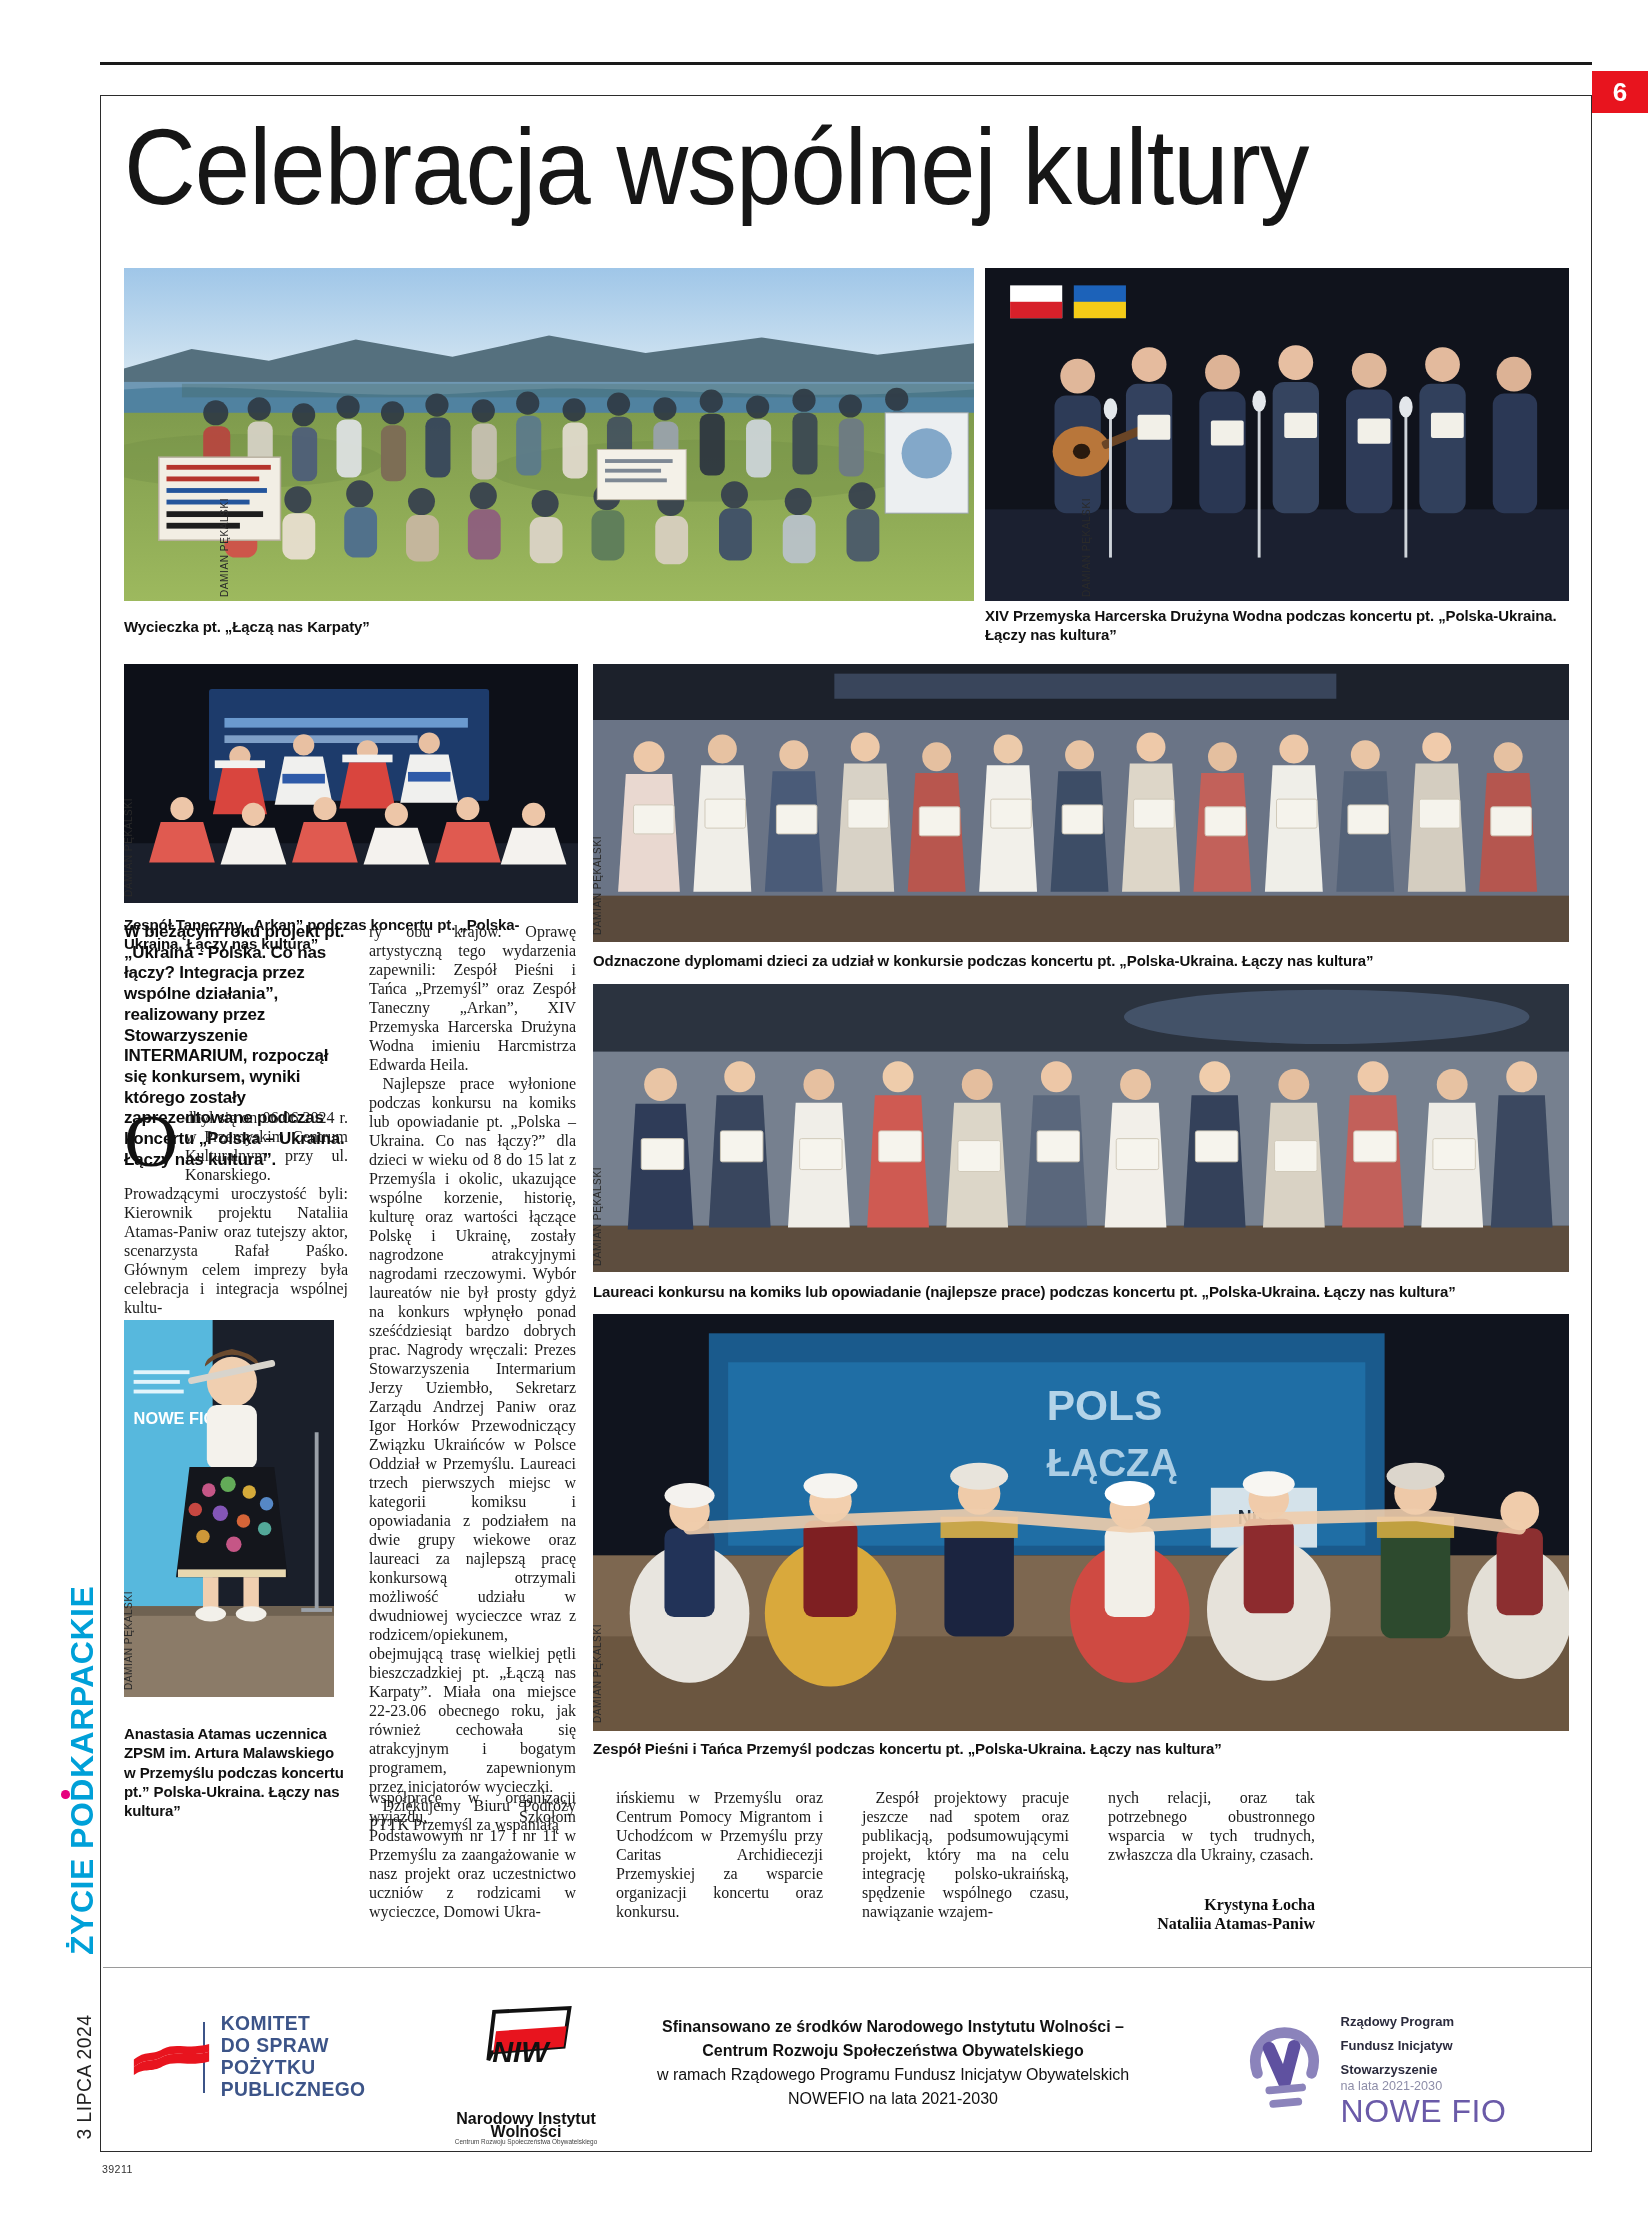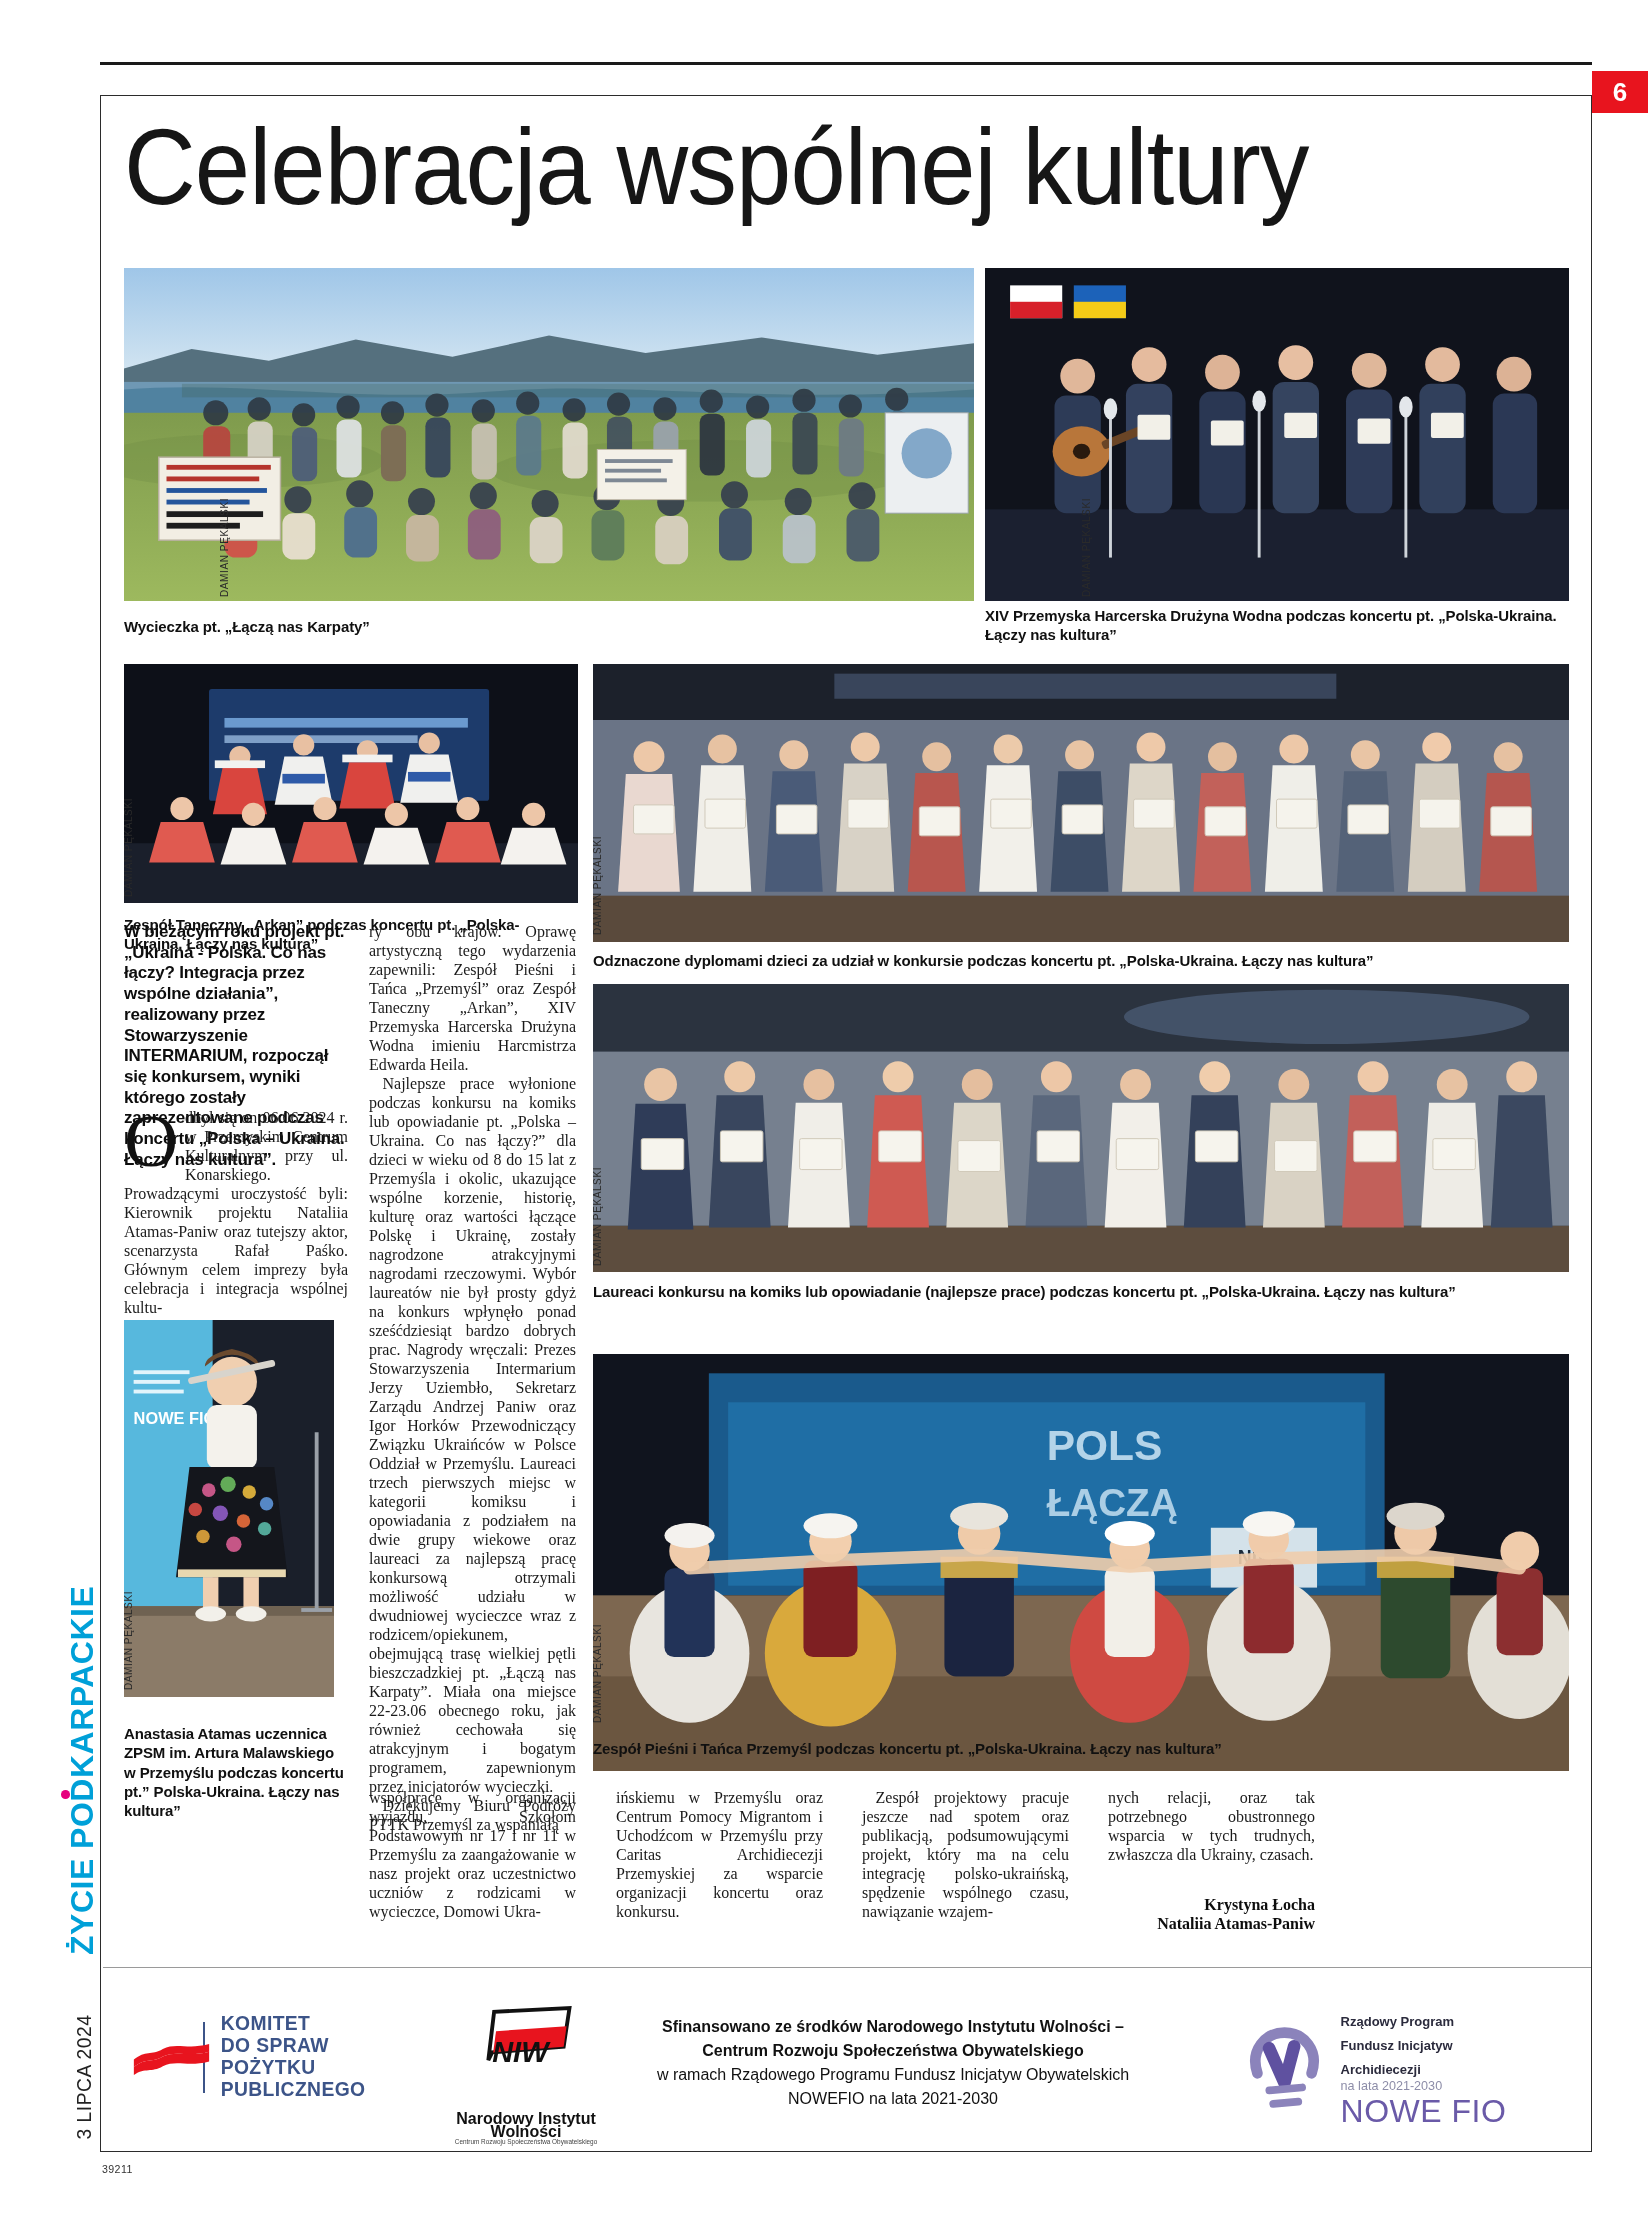--- a/index.html
+++ b/index.html
@@ -683,21 +683,21 @@
           <rect x="706" y="162" width="44" height="32" rx="2"></rect>
             <rect x="788" y="152" width="44" height="32" rx="2"></rect>
           <rect x="870" y="160" width="44" height="32" rx="2"></rect>
         </g>
       </svg>
     </div>
     <div class="credit" style="left:502px; top:1159px;">DAMIAN PĘKALSKI</div>
 
     <div class="caption" style="left:492px; top:1186px; width:976px;">Laureaci konkursu na komiks lub opowiadanie (najlepsze prace) podczas koncertu pt. „Polska-Ukraina. Łączy nas kultura”</div>
 
-    <div class="photo" style="left:492px; top:1218px; width:976px; height:417px;margin-top:40px;">
+    <div class="photo" style="left:492px; top:1218px; width:976px; height:417px;">
       <svg width="976" height="417" viewBox="0 0 1011 432" preserveAspectRatio="none">
         <rect x="0" y="0" width="1011" height="432" fill="#10141e"></rect>
         <rect x="120" y="20" width="700" height="230" fill="#1a5a8c"></rect>
         <rect x="140" y="50" width="660" height="190" fill="#2275ae" opacity="0.75"></rect>
         <text x="470" y="110" fill="#cfe6f5" font-family="Liberation Sans, sans-serif" font-size="44" font-weight="bold" opacity="0.85">POLS</text>
         <text x="470" y="168" fill="#cfe6f5" font-family="Liberation Sans, sans-serif" font-size="40" font-weight="bold" opacity="0.8">ŁĄCZĄ</text>
         <rect x="640" y="180" width="110" height="62" fill="#e8eef2" opacity="0.9"></rect>
         <text x="668" y="218" fill="#1a2a3a" font-family="Liberation Sans, sans-serif" font-size="20" font-weight="bold">NIW</text>
         <rect x="0" y="330" width="1011" height="102" fill="#6b5640"></rect>
         <rect x="0" y="250" width="1011" height="84" fill="#7d6750"></rect>
@@ -876,21 +876,21 @@
           <svg width="89" height="89" viewBox="0 0 92 92">
             <path d="M18,52 C10,28 26,10 46,10 C66,10 82,28 74,52" fill="none" stroke="#8b83bb" stroke-width="11" stroke-linecap="round"></path>
             <path d="M30,26 L46,62 L56,24" fill="none" stroke="#5f51a0" stroke-width="13" stroke-linecap="round" stroke-linejoin="round"></path>
             <rect x="26" y="66" width="42" height="8" rx="4" fill="#8b83bb" transform="rotate(-5 26 66)"></rect>
             <rect x="30" y="80" width="34" height="8" rx="4" fill="#8b83bb" transform="rotate(-5 30 80)"></rect>
           </svg>
         </div>
         <div class="fio-lines">
           <div class="fio-l1">Rządowy Program</div>
           <div class="fio-l1">Fundusz Inicjatyw</div>
-          <div class="fio-l1">Archidiecezji</div>
+          <div class="fio-l1">Stowarzyszenie</div>
           <div class="fio-l2">na lata 2021-2030</div>
           <div class="fio-big">NOWE FIO</div>
         </div>
       </div>
 
     </div>
   </div>
 </div>
 
 

